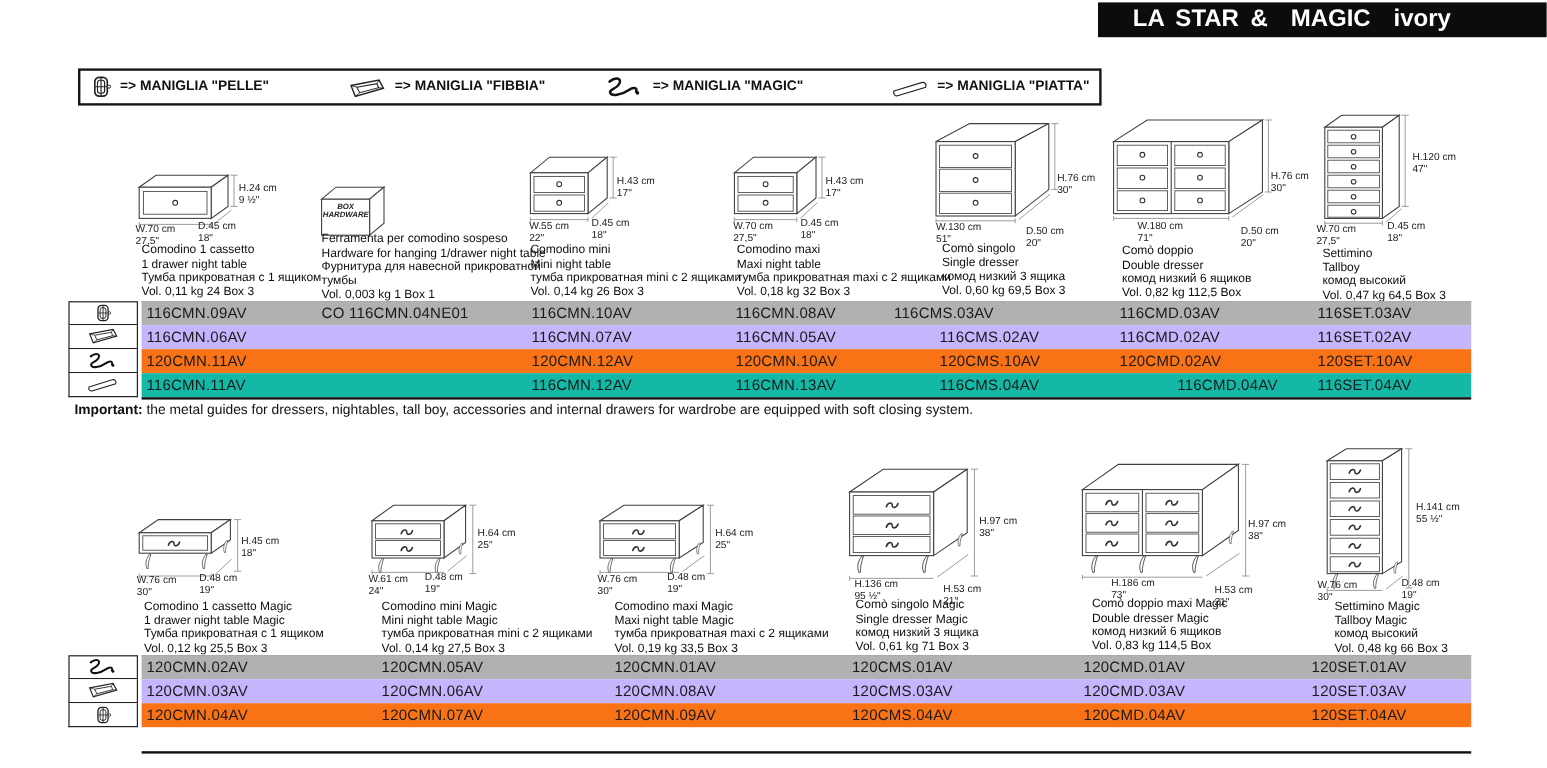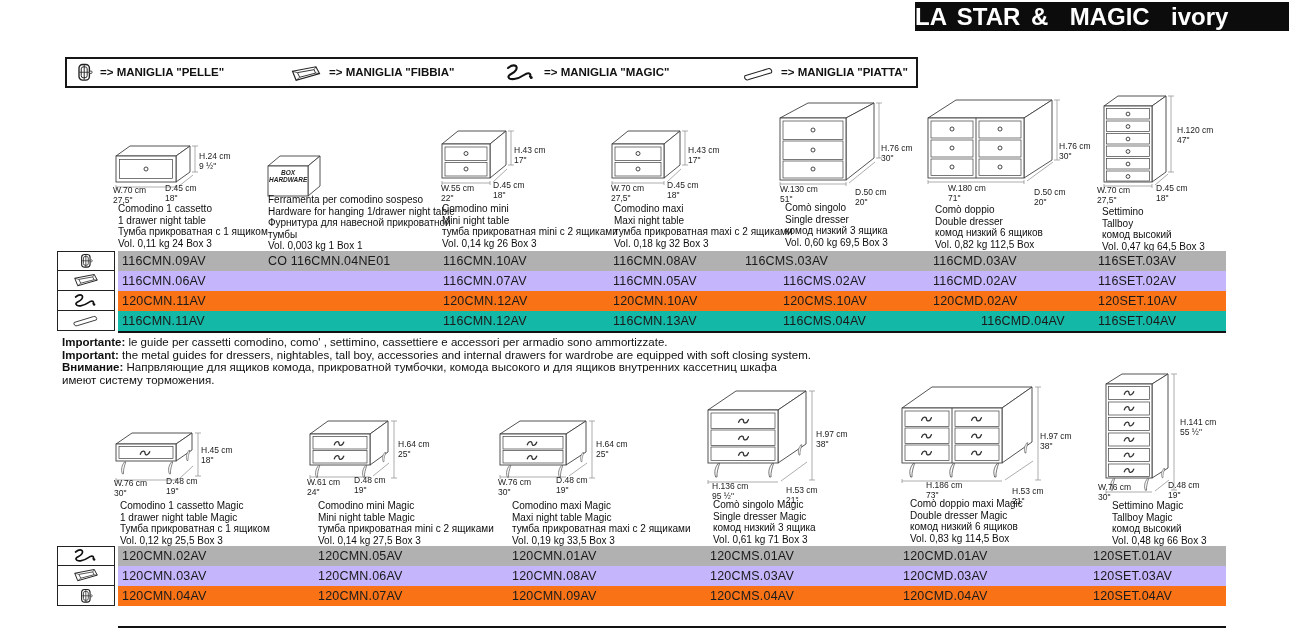--- a/index.html
+++ b/index.html
@@ -1,19 +1,19 @@
 <!DOCTYPE html>
 <html><head>
 <meta charset="utf-8">
 <style>
   html,body{margin:0;padding:0}
   body{width:1289px;height:640px;background:#fff;font-family:"Liberation Sans",sans-serif;position:relative;overflow:hidden}
   #page{position:absolute;inset:0}
   .banner{position:absolute;left:915px;top:2px;right:0;height:29px;background:#0c0c0c;color:#fff;
-          font-weight:bold;font-size:24px;line-height:29px;padding-left:0;white-space:pre;word-spacing:4px;box-sizing:border-box}
+          font-weight:bold;font-size:20px;line-height:29px;padding-left:29px;white-space:pre;word-spacing:4px;box-sizing:border-box}
   .legend{position:absolute;left:65px;top:57px;width:853px;height:31px;border:2px solid #161616;box-sizing:border-box;background:#fff}
   .legend .llabel{position:absolute;top:7px;font-size:11.5px;font-weight:bold;color:#111;white-space:pre}
   .legend svg{position:absolute}
   .drawing{position:absolute}
   .furn{stroke:#3f3f3f;stroke-width:0.9;fill:#fff}
   .furn2{stroke:#3f3f3f;stroke-width:0.7;fill:none}
   .knob{stroke:#333;stroke-width:0.9;fill:#fff}
   .dline{stroke:#8a8a8a;stroke-width:0.7;fill:none}
   .dim{position:absolute;font-size:8.5px;line-height:9.5px;color:#222;white-space:pre-line}
   .desc{position:absolute;font-size:10px;line-height:11.5px;color:#0e0e0e;white-space:pre-line}
@@ -319,24 +319,21 @@
         <span style="left:495px">116CMN.13AV</span>
         <span style="left:665px">116CMS.04AV</span>
         <span style="left:863px">116CMD.04AV</span>
         <span style="left:980px">116SET.04AV</span>
       </div>
     </div>
     <div class="tbot"></div>
   </div>
 
   <div class="notes">
-    <div class="nline"><b>Importante:</b><span> le guide per cassetti comodino, como' , settimino, cassettiere e accessori per armadio sono ammortizzate.</span></div>
     <div class="nline"><b>Important:</b><span> the metal guides for dressers, nightables, tall boy, accessories and internal drawers for wardrobe are equipped  with soft closing system.</span></div>
-    <div class="nline"><b>Внимание:</b><span> Напрвляющие для ящиков комода, прикроватной тумбочки, комода высокого и для ящиков внутренних кассетниц шкафа
-имеют систему торможения.</span></div>
   </div>
 
   <svg class="drawing" style="left:112px;top:428px" width="100" height="58">
     <path class="furn" d="M4,16 L20,5 L80,5 L64,16 Z"></path>
     <path class="furn" d="M64,16 L80,5 L80,22 L64,33 Z"></path>
     <rect class="furn" x="4" y="16" width="60" height="17"></rect>
     <rect class="furn2" x="7" y="18.5" width="54" height="12"></rect>
     <use href="#i-shandle" x="27" y="21" width="12" height="8"></use>
     <use href="#i-leg" x="8" y="33" width="7" height="15"></use>
     <use href="#i-leg" x="55" y="33" width="7" height="15"></use>

